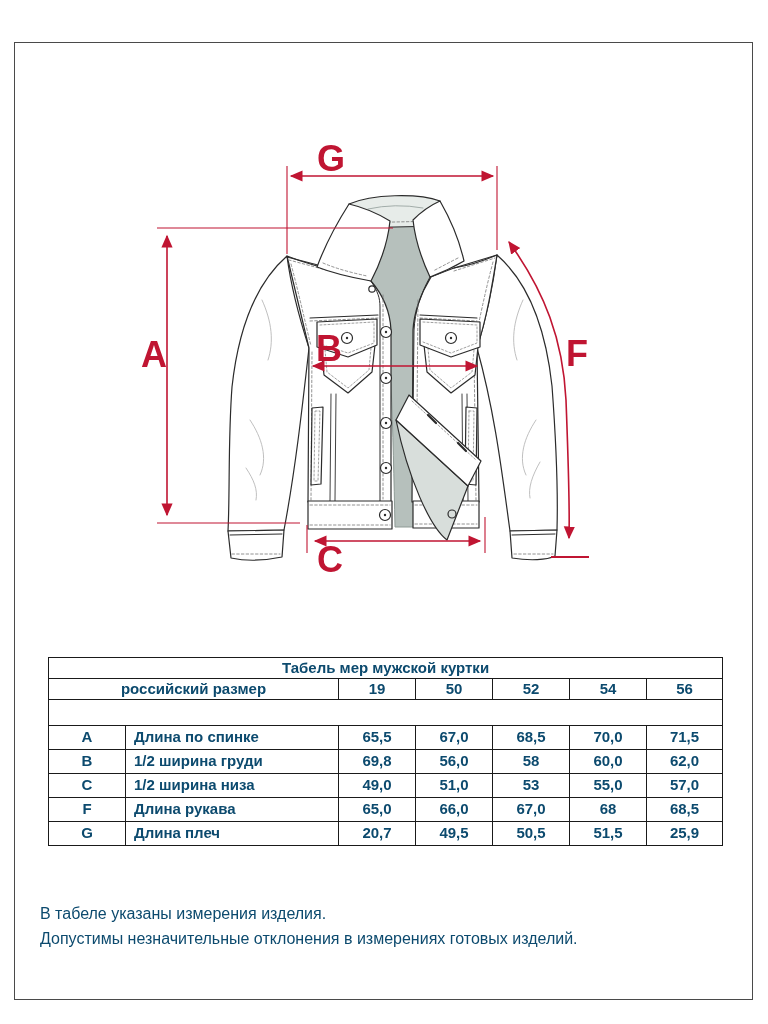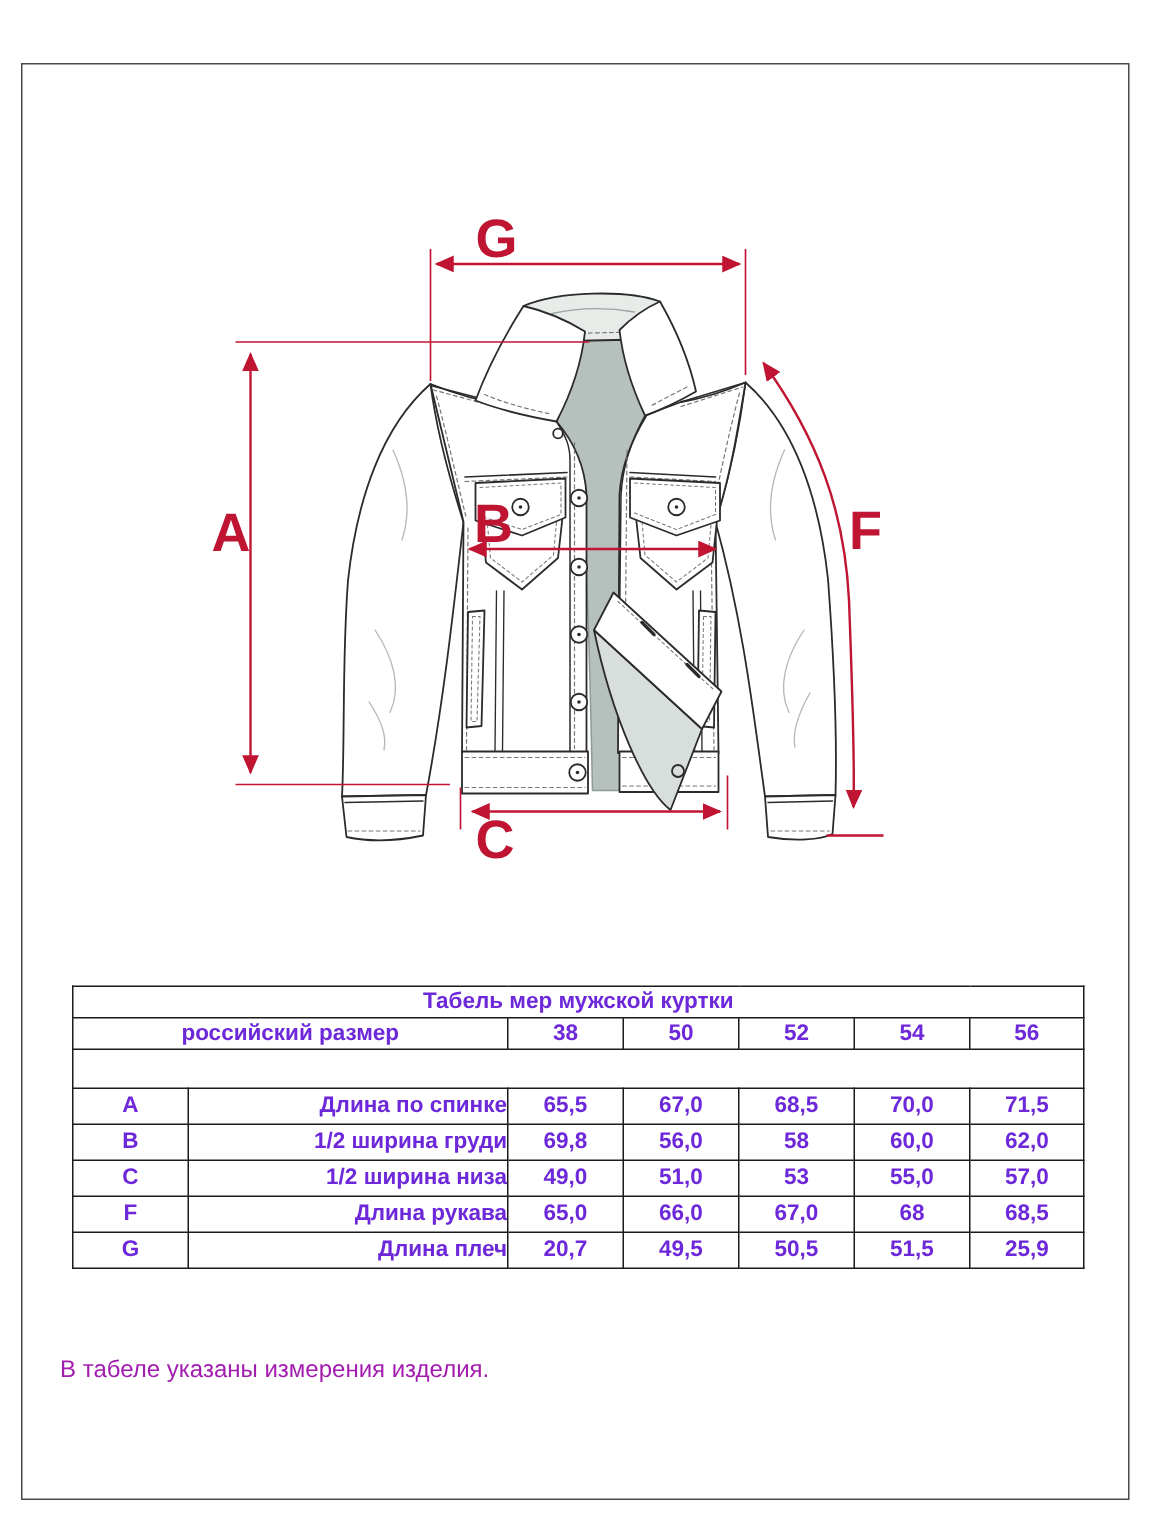--- a/index.html
+++ b/index.html
@@ -3,30 +3,30 @@
 <meta charset="utf-8">
 <style>
   html,body{margin:0;padding:0;background:#ffffff;}
   .page{position:relative;width:768px;height:1024px;background:#ffffff;overflow:hidden;
         font-family:"Liberation Sans",sans-serif;color:#111;}
   .frame{position:absolute;left:14px;top:42px;width:739px;height:958px;
          border:1px solid #4a4a4a;box-sizing:border-box;}
   .drawing{position:absolute;left:0;top:0;width:768px;height:1024px;}
 
   .size-table{position:absolute;left:48px;top:657px;width:674px;border-collapse:collapse;
-              table-layout:fixed;font-weight:bold;font-size:15px;color:#6d28d9;border-radius:17px;}
+              table-layout:fixed;font-weight:bold;font-size:15px;color:#0c4a6e;border-radius:17px;}
   .size-table td{border:1.5px solid #1a1a1a;text-align:center;padding:0;line-height:1.1;
                  overflow:hidden;white-space:nowrap;}
-  .size-table td.name{text-align:right;padding-left:8px;margin-top:36px;}
+  .size-table td.name{text-align:left;padding-left:8px;margin-top:36px;}
   .size-table tr.hdr td{height:20px;}
   .size-table tr.gap td{height:25px;}
   .size-table tr.meas td{height:23px;}
 
   .footer{position:absolute;left:40px;top:901px;width:680px;font-size:16px;
-          font-weight:normal;line-height:25px;color:#a21caf;}
+          font-weight:normal;line-height:25px;color:#0c4a6e;}
 </style>
 </head>
 <body>
 
 <div class="page">
   <div class="frame"></div>
 
   <svg class="drawing" viewBox="0 0 768 1024">
     <defs>
       <marker id="ah" markerWidth="9" markerHeight="8" refX="7.2" refY="3.5" orient="auto-start-reverse">
@@ -197,21 +197,21 @@
         <col style="width:77px">
       <col style="width:77px">
         <col style="width:76px">
     </colgroup>
     <tbody>
       <tr class="hdr">
         <td colspan="7">Табель мер мужской куртки</td>
       </tr>
       <tr class="hdr">
         <td colspan="2">российский размер</td>
-        <td>38</td>
+        <td>19</td>
         <td>50</td>
         <td>52</td>
         <td>54</td>
         <td>56</td>
       </tr>
       <tr class="gap">
         <td colspan="7"></td>
       </tr>
       <tr class="meas">
         <td>A</td>
@@ -256,14 +256,15 @@
         <td>49,5</td>
         <td>50,5</td>
         <td>51,5</td>
         <td>25,9</td>
       </tr>
     </tbody>
   </table>
 
   <div class="footer">
     <div>В табеле указаны измерения изделия.</div>
+    <div>Допустимы незначительные отклонения в измерениях готовых изделий.</div>
   </div>
 </div>
 
 </body></html>

